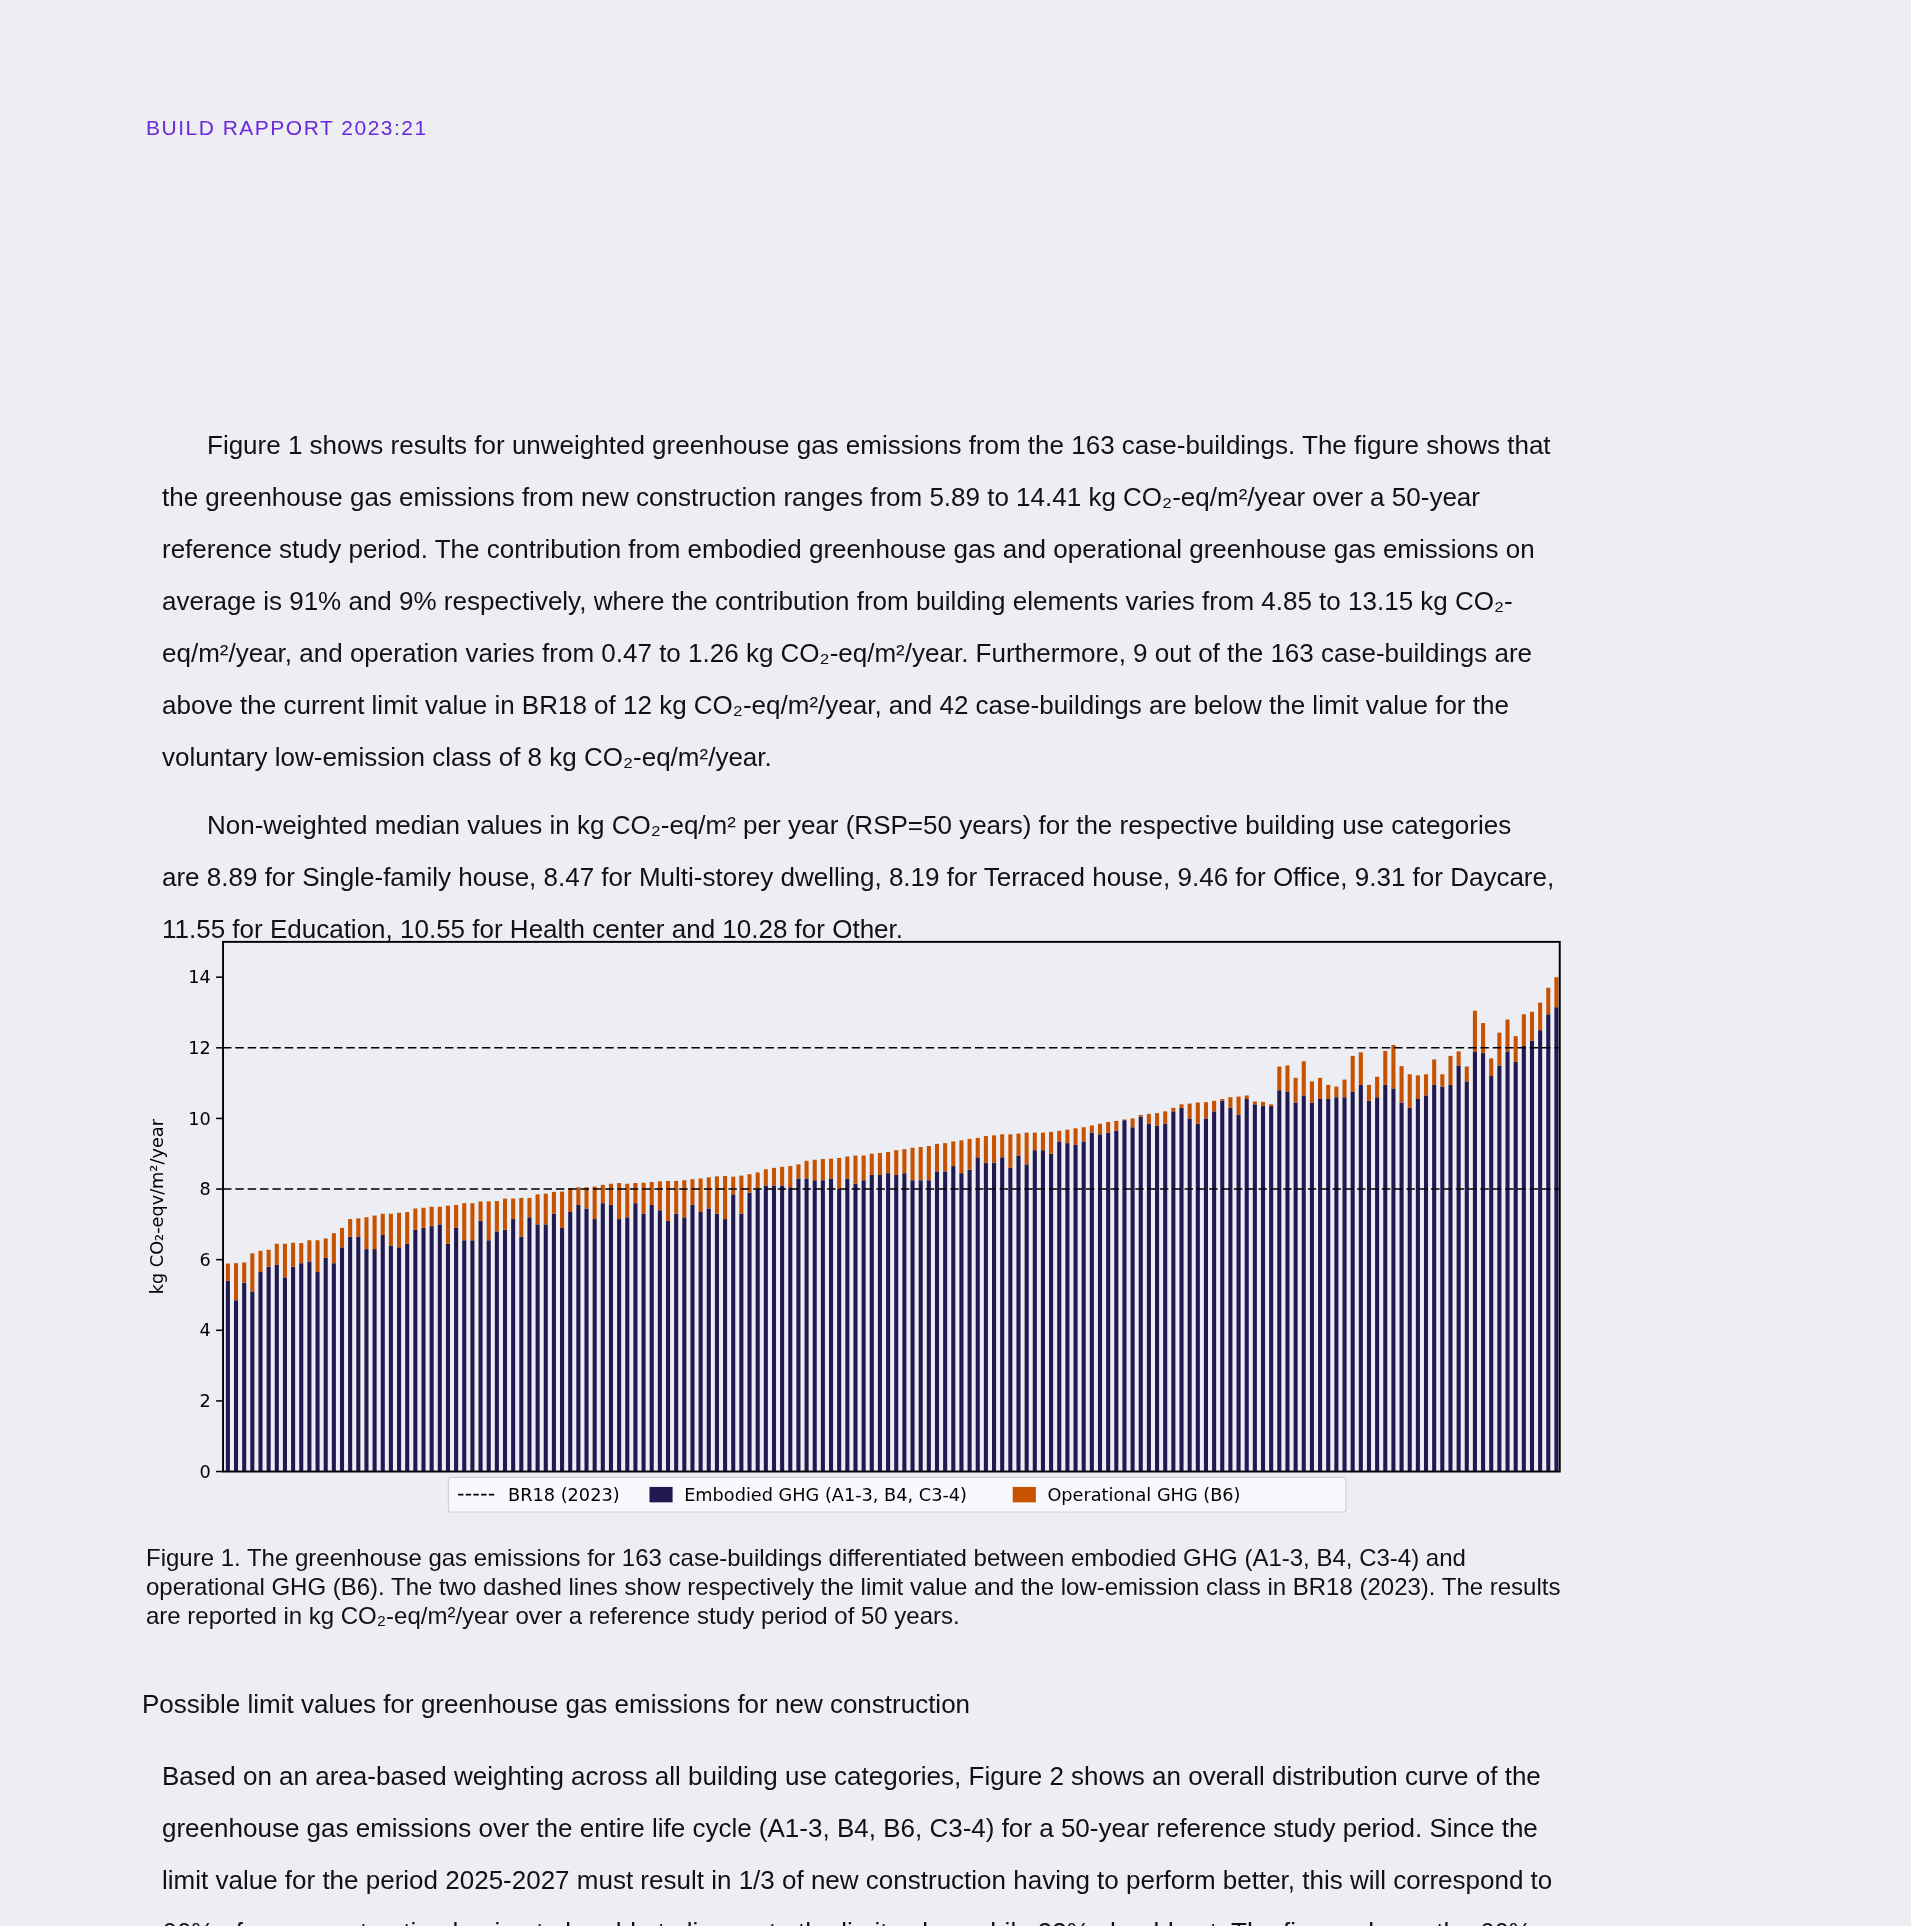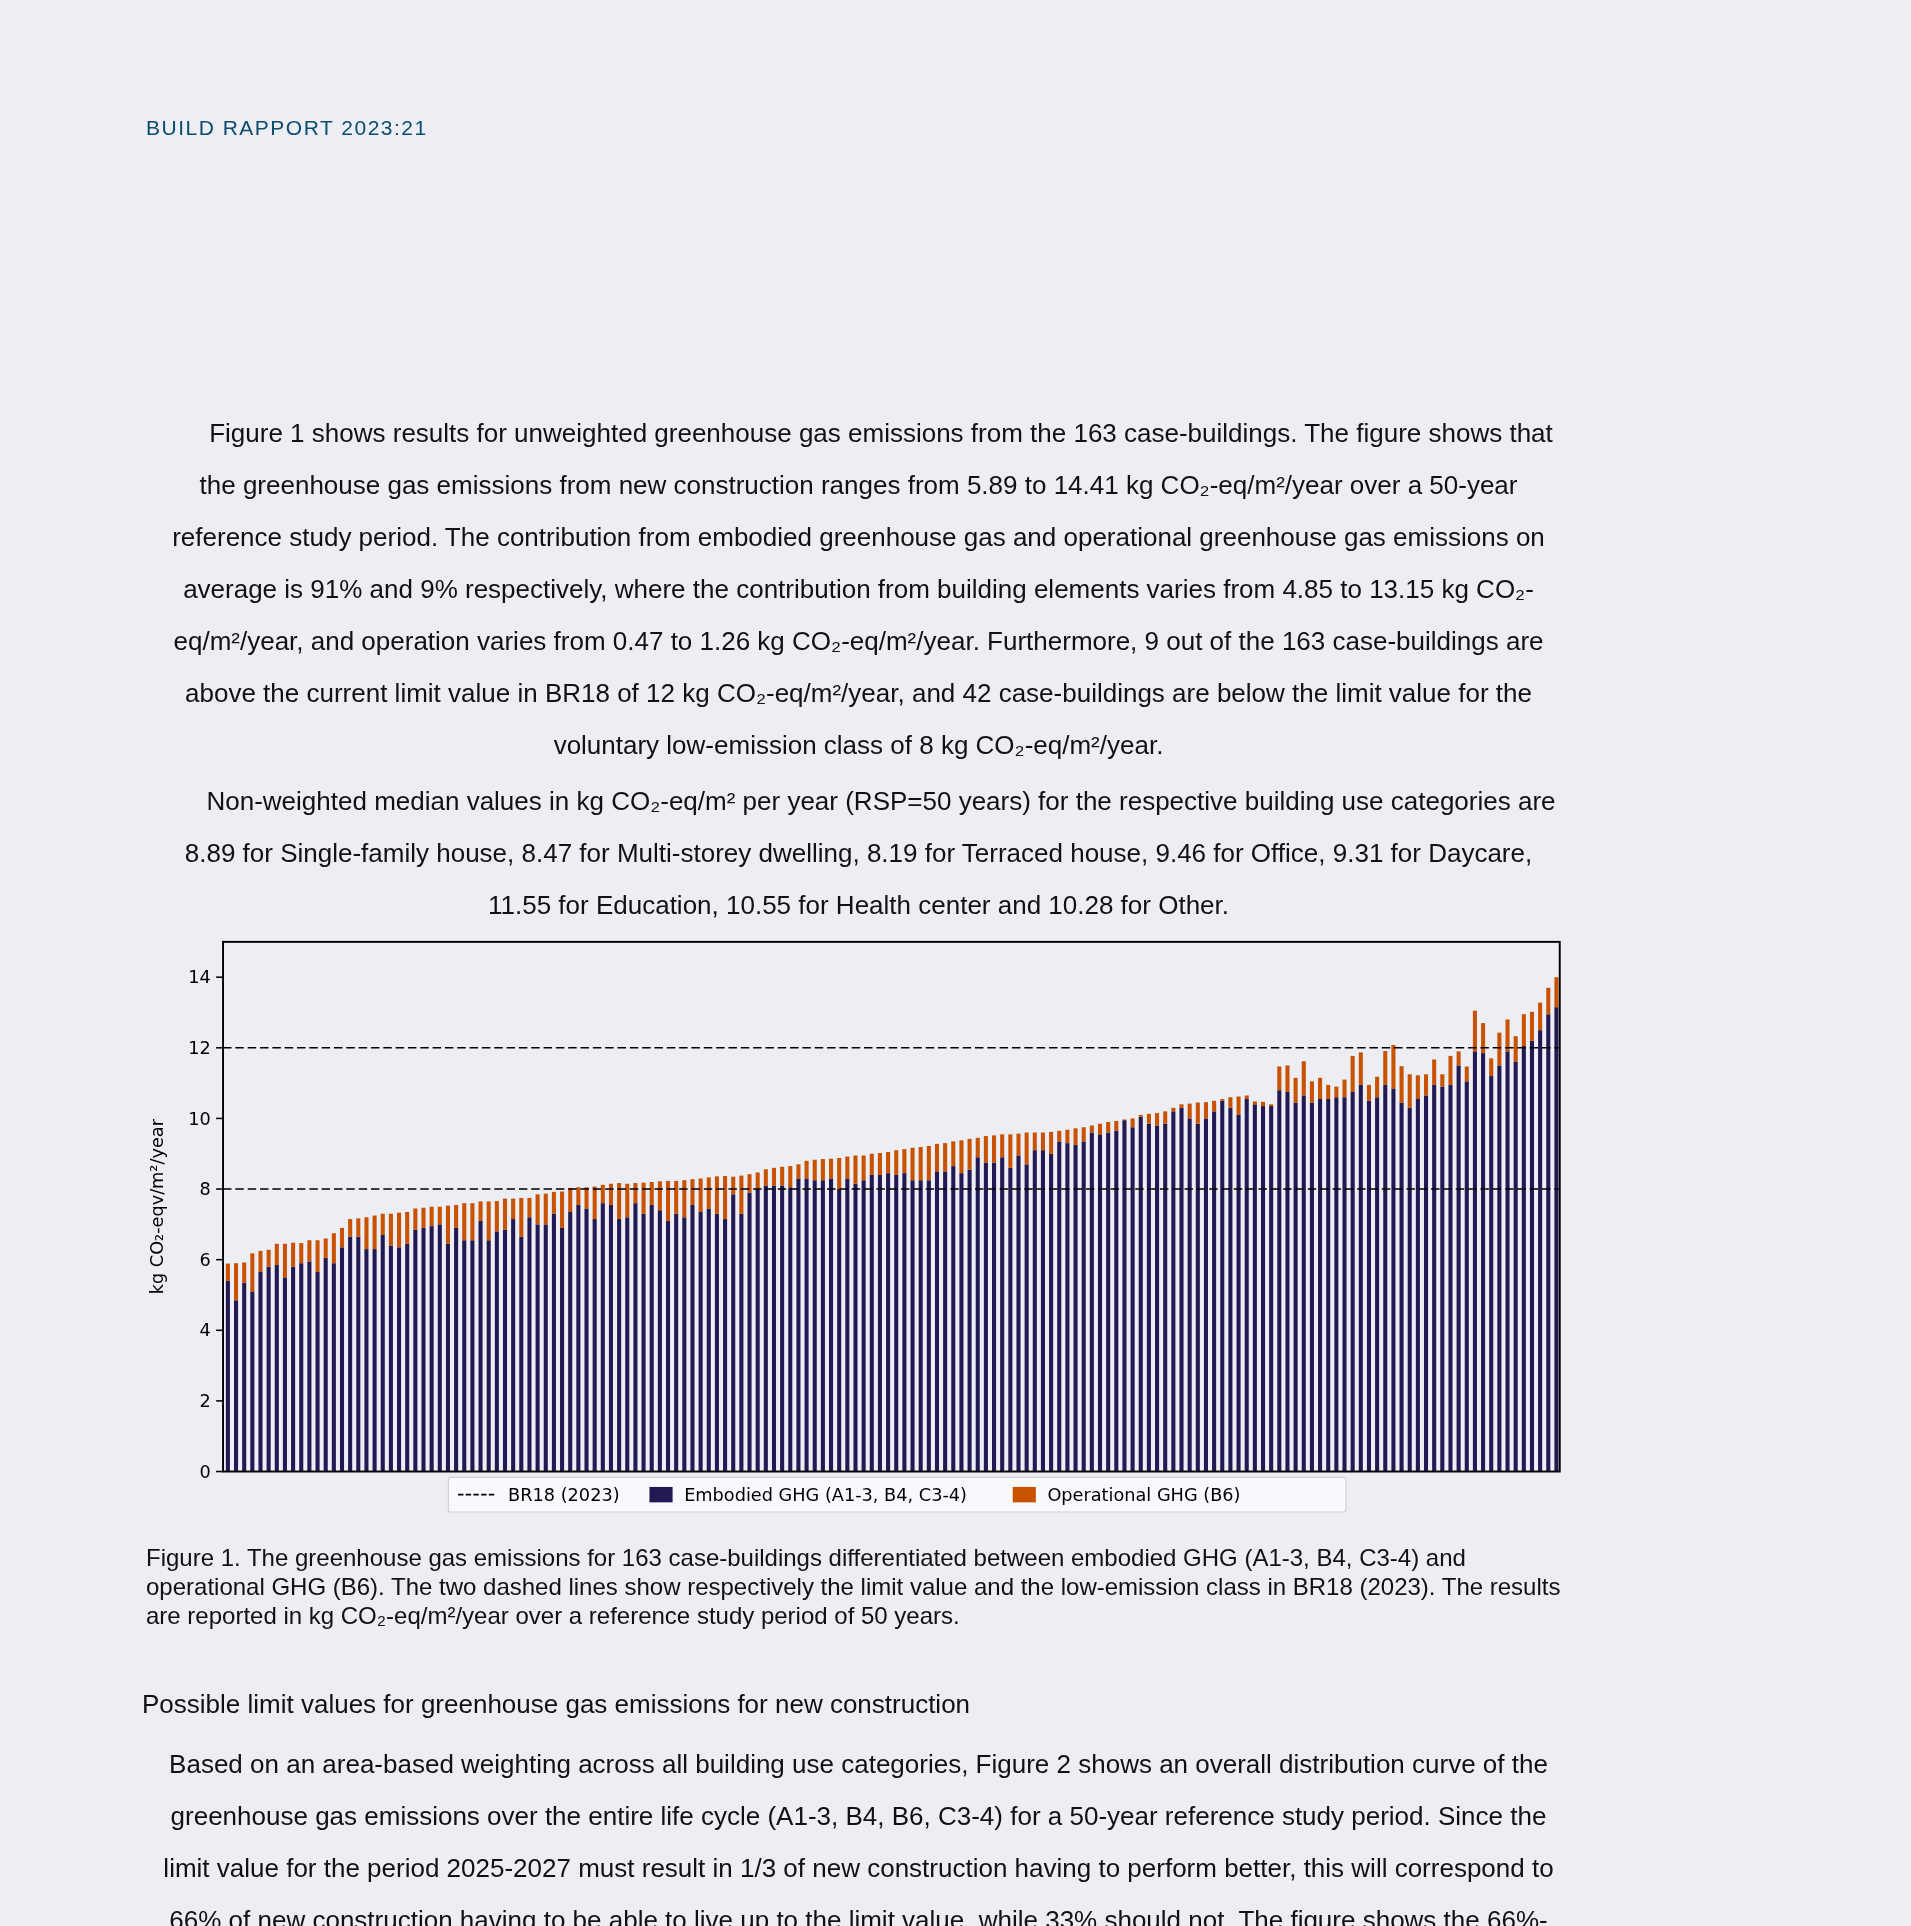--- a/index.html
+++ b/index.html
@@ -1,20 +1,20 @@
 <!DOCTYPE html>
 <html style="font-size:6.2px"><head>
 <meta charset="utf-8">
 <style>
   html, body { margin:0; padding:0; }
   body { width:1911px; height:2703px; background:#edeef3; position:relative; overflow:hidden;
          font-family:"Liberation Sans", sans-serif; color:#111; }
-  .runhead { position:absolute; left:146px; top:116px; font-size:21px; letter-spacing:1.5px; color:#0c4a6e; }
+  .runhead { position:absolute; left:146px; top:116px; font-size:21px; letter-spacing:1.5px; color:#6d28d9; }
   .body-text { position:absolute; left:146px; width:1425px; font-size:26px; line-height:52px; }
-  .body-text p { margin:4px; text-align:center; }
+  .body-text p { margin:16px; text-align:left; }
   .indent { text-indent:45px; }
   #para-block-1 { top:403px; }
   #chart-wrap { position:absolute; left:146px; top:932px; width:1433px; height:586px; }
   #chart-wrap svg { width:100%; height:100%; }
   .caption { position:absolute; left:146px; top:1543px; width:1425px; font-size:24px; line-height:29px; color:#111; }
   .heading { position:absolute; left:142px; top:1689px; font-size:26px; font-weight:normal;text-align:right; }
   #para-block-2 { top:1734px; }
 </style>
 </head>
 <body>

